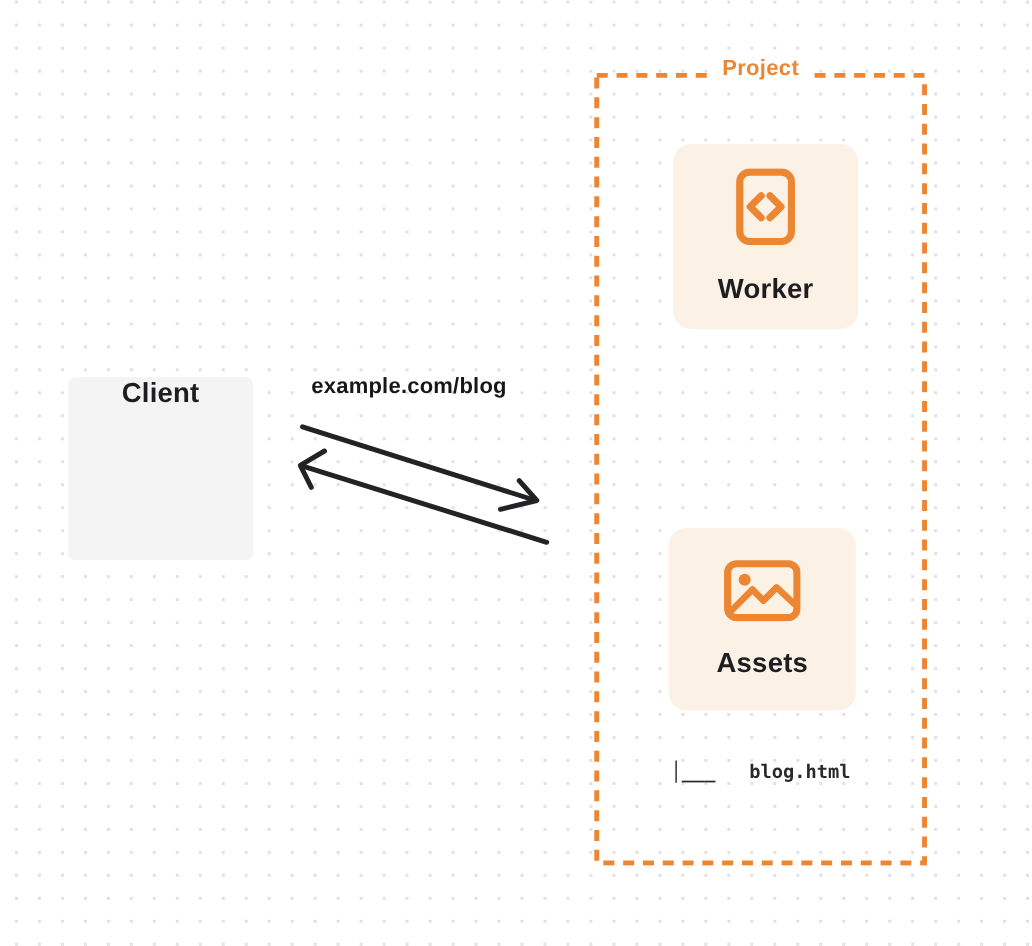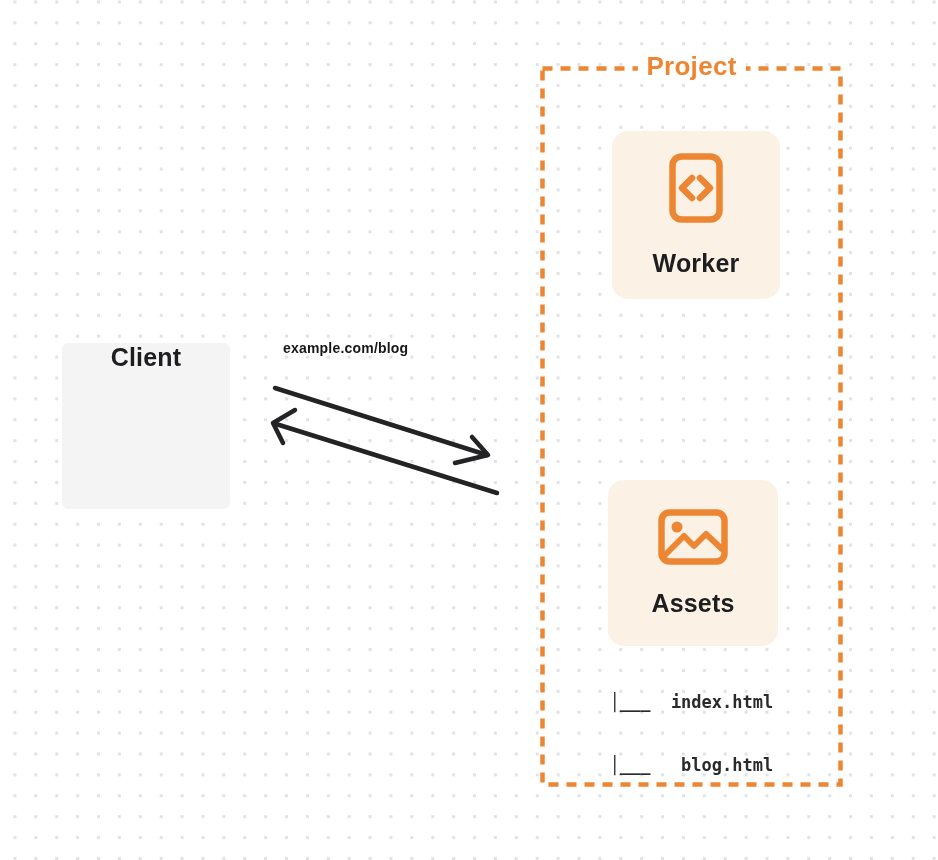--- a/index.html
+++ b/index.html
@@ -18,36 +18,36 @@
     position:absolute;left:62px;top:343px;width:168px;height:166px;
     background:#f4f4f5;border-radius:6px;
     display:flex;justify-content:center;
   }
   .node-label{
     font-size:25px;font-weight:700;color:#1e1e21;letter-spacing:.2px;
   }
   
   .request-label{
     position:absolute;left:283px;top:340px;
-    font-size:14px;font-weight:700;color:#17171a;letter-spacing:.2px;
+    font-size:20px;font-weight:700;color:#17171a;letter-spacing:.2px;
   }
   
   .arrows{
     position:absolute;left:0;top:0;width:938px;height:860px;
     pointer-events:none;
   }
   
   .project-box{
     position:absolute;left:540px;top:66px;width:303px;height:721px;
   }
   .project-border{position:absolute;left:0;top:0;}
   .project-label{
     position:absolute;top:-15px;left:50%;transform:translateX(-50%);
     background:#ffffff;padding:0 9px;
-    font-size:26px;font-weight:700;color:#ed8632;letter-spacing:.3px;
+    font-size:20px;font-weight:700;color:#ed8632;letter-spacing:.3px;
     white-space:nowrap;
   }
   
   .card{
     position:absolute;background:#fcf1e5;border-radius:16px;
     display:flex;flex-direction:column;align-items:center;justify-content:center;
   }
   .card-worker{left:72px;top:65px;width:168px;height:168px;gap:26px;}
   .card-assets{left:68px;top:414px;width:170px;height:166px;gap:24px;}
   
@@ -104,19 +104,18 @@
         <g stroke="#ed8632" fill="none" stroke-linecap="round" stroke-linejoin="round">
           <rect x="3.5" y="3.5" width="47" height="63" rx="9" stroke-width="6.5"></rect>
           <path d="M23 25 L13 35 L23 45" stroke-width="6.5"></path>
           <path d="M31 25 L41 35 L31 45" stroke-width="6.5"></path>
         </g>
       </svg>
       <div class="node-label">Worker</div>
     </div>
 
     <div class="file-tree">
-      <div>  │___  index.html</div>
       <div>  │___   blog.html</div>
       
     </div>
   </div>
 
 </div>
 
 </body></html>

